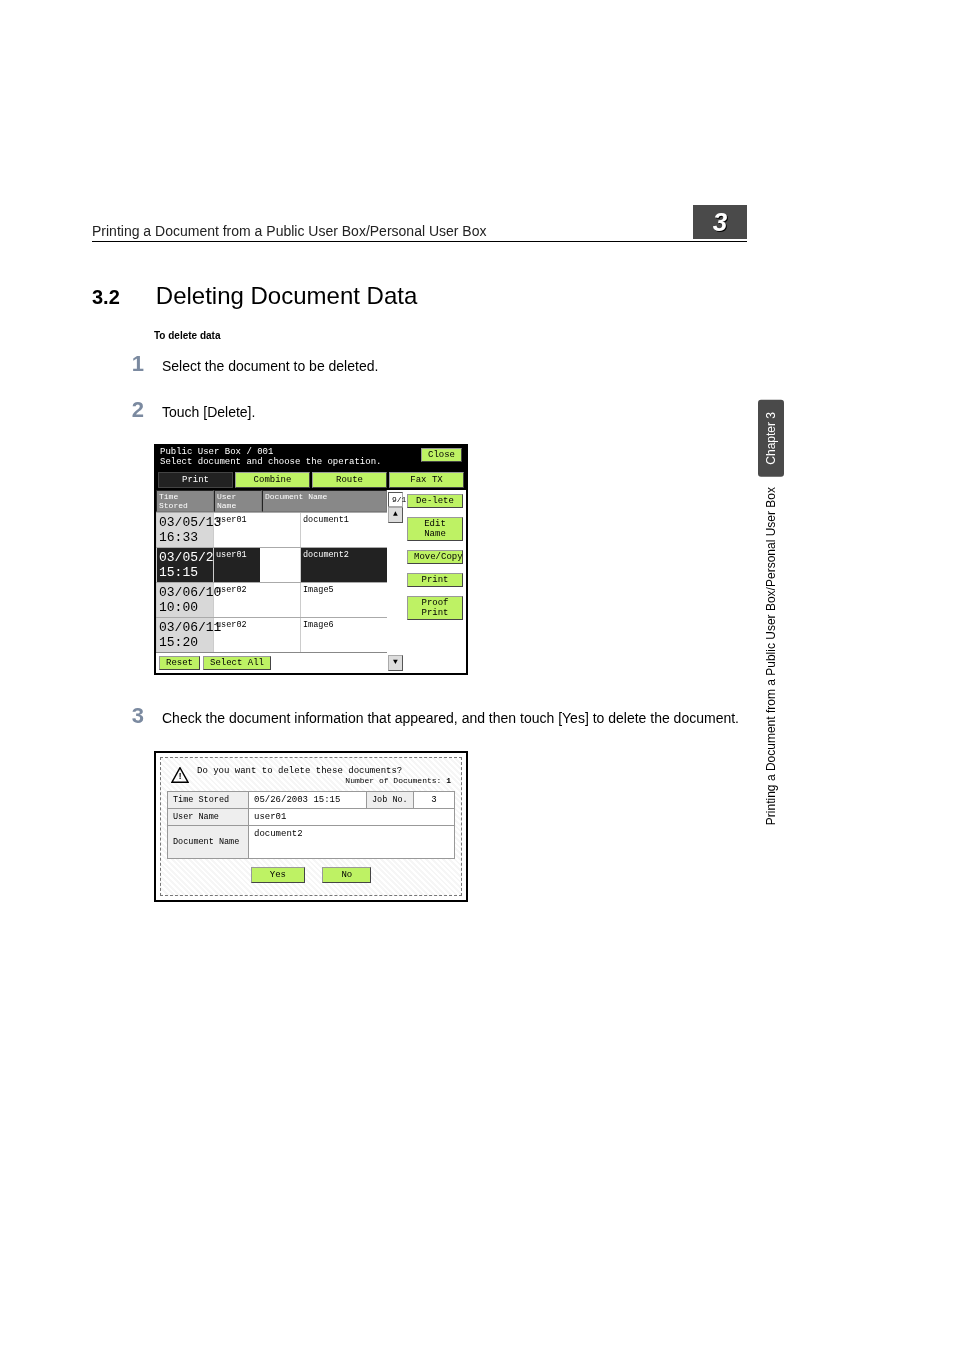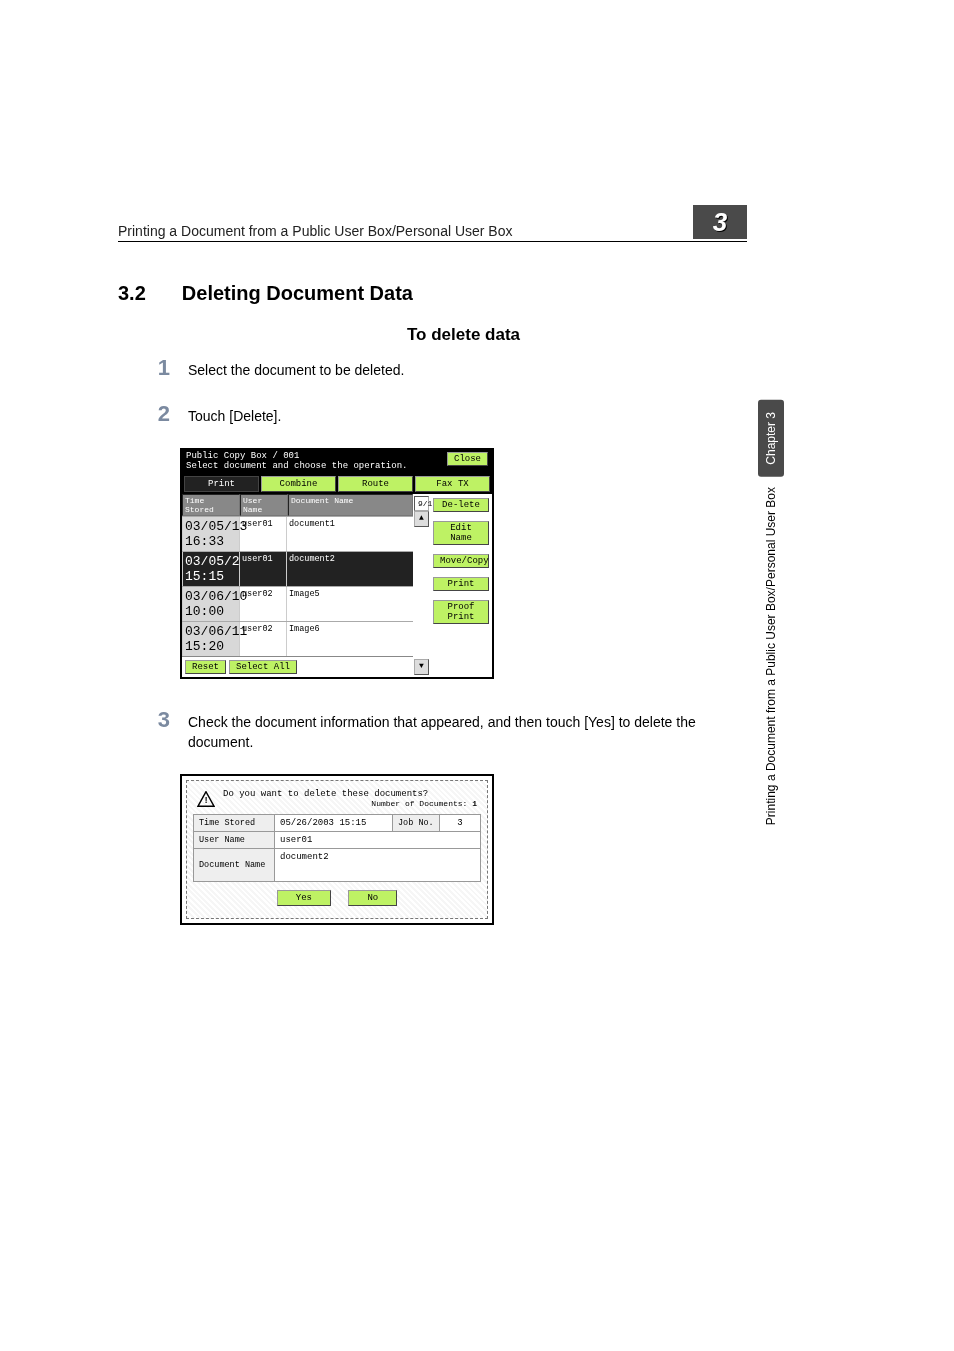--- a/index.html
+++ b/index.html
@@ -8,21 +8,21 @@
     background: #fff;
     font-family: Arial, Helvetica, sans-serif;
     color: #000;
     width: 954px;
   }
   .page {
     width: 902px;
     height: 1351px;
     position: relative;
     box-sizing: border-box;
-    padding: 205px 155px 40px 118px;
+    padding: 205px 155px 40px 92px;
   }
   .header-row {
     display: flex;
     align-items: flex-end;
     justify-content: space-between;
     border-bottom: 1px solid #000;
     padding-bottom: 2px;
     margin-bottom: 40px;
   }
   .header-title {
@@ -46,29 +46,28 @@
     display: flex;
     align-items: baseline;
     gap: 36px;
     margin-bottom: 20px;
   }
   .section-num {
     font-size: 20px;
     font-weight: bold;
   }
   .section-heading {
-    font-size: 20px;
-    font-weight: bold;
+    font-size: 24px;
+    font-weight: normal;
   }
   .subheading {
-    font-size: 17px;
+    font-size: 10px;
     font-weight: bold;
     margin-left: 62px;
     margin-bottom: 12px;
-    text-align: center;
   }
   .body-text {
     font-size: 14px;
     margin-left: 62px;
     margin-bottom: 18px;
     line-height: 1.4;
   }
   .step-row {
     display: flex;
     gap: 18px;
@@ -157,21 +156,21 @@
   .hcell.time { width: 52px; }
   .hcell.user { width: 42px; }
   .hcell.doc { flex: 1; }
   .list-row {
     display: flex;
     border-top: 1px solid #aaa;
   }
   .lcell { padding: 2px; font-size: 8.5px; border-left:1px solid #ccc; }
   .lcell.time { width: 52px; background:#d8d8d8; font-size:13px; text-align:left;}
   .lcell.user { width: 42px; }
-  .lcell.doc { flex: 1; }
+  .lcell.doc { flex: 1; margin-left: 40px; }
   .list-row.selected .lcell { background: #222; color: #fff; }
   .scroll-col { width: 15px; display:flex; flex-direction:column; justify-content:space-between; padding:2px 1px;}
   .scroll-btn { border:1px outset #aaa; background:#ddd; font-size:8px; text-align:center; height:14px; line-height:12px;}
   .bottom-row { display:flex; gap:3px; padding:3px; border-top:1px solid #888;}
   .bottom-row .btn-3d { flex:0 0 auto; }
   .count-box { font-size:8px; text-align:center; padding:2px 3px; border:1px inset #aaa; }
 
   .confirm-panel {
     margin-left: 62px;
     width: 310px;
@@ -253,21 +252,21 @@
   </div>
 
   <div class="step-row">
     <div class="step-num">2</div>
     <div class="step-text">Touch [Delete].</div>
   </div>
 
   <div class="screenshot-panel">
     <div class="panel-top">
       <div class="top-left">
-        <span>Public Copy Box</span>
+        <span>Public User Box</span>
         <span>/ 001</span><br>
         <span>Select document and choose the operation.</span>
       </div>
       <span class="btn-3d">Close</span>
     </div>
     <div class="tabs-row">
       <span class="tab btn-dark">Print</span>
       <span class="tab btn-3d">Combine</span>
       <span class="tab btn-3d">Route</span>
       <span class="tab btn-3d">Fax TX</span>

